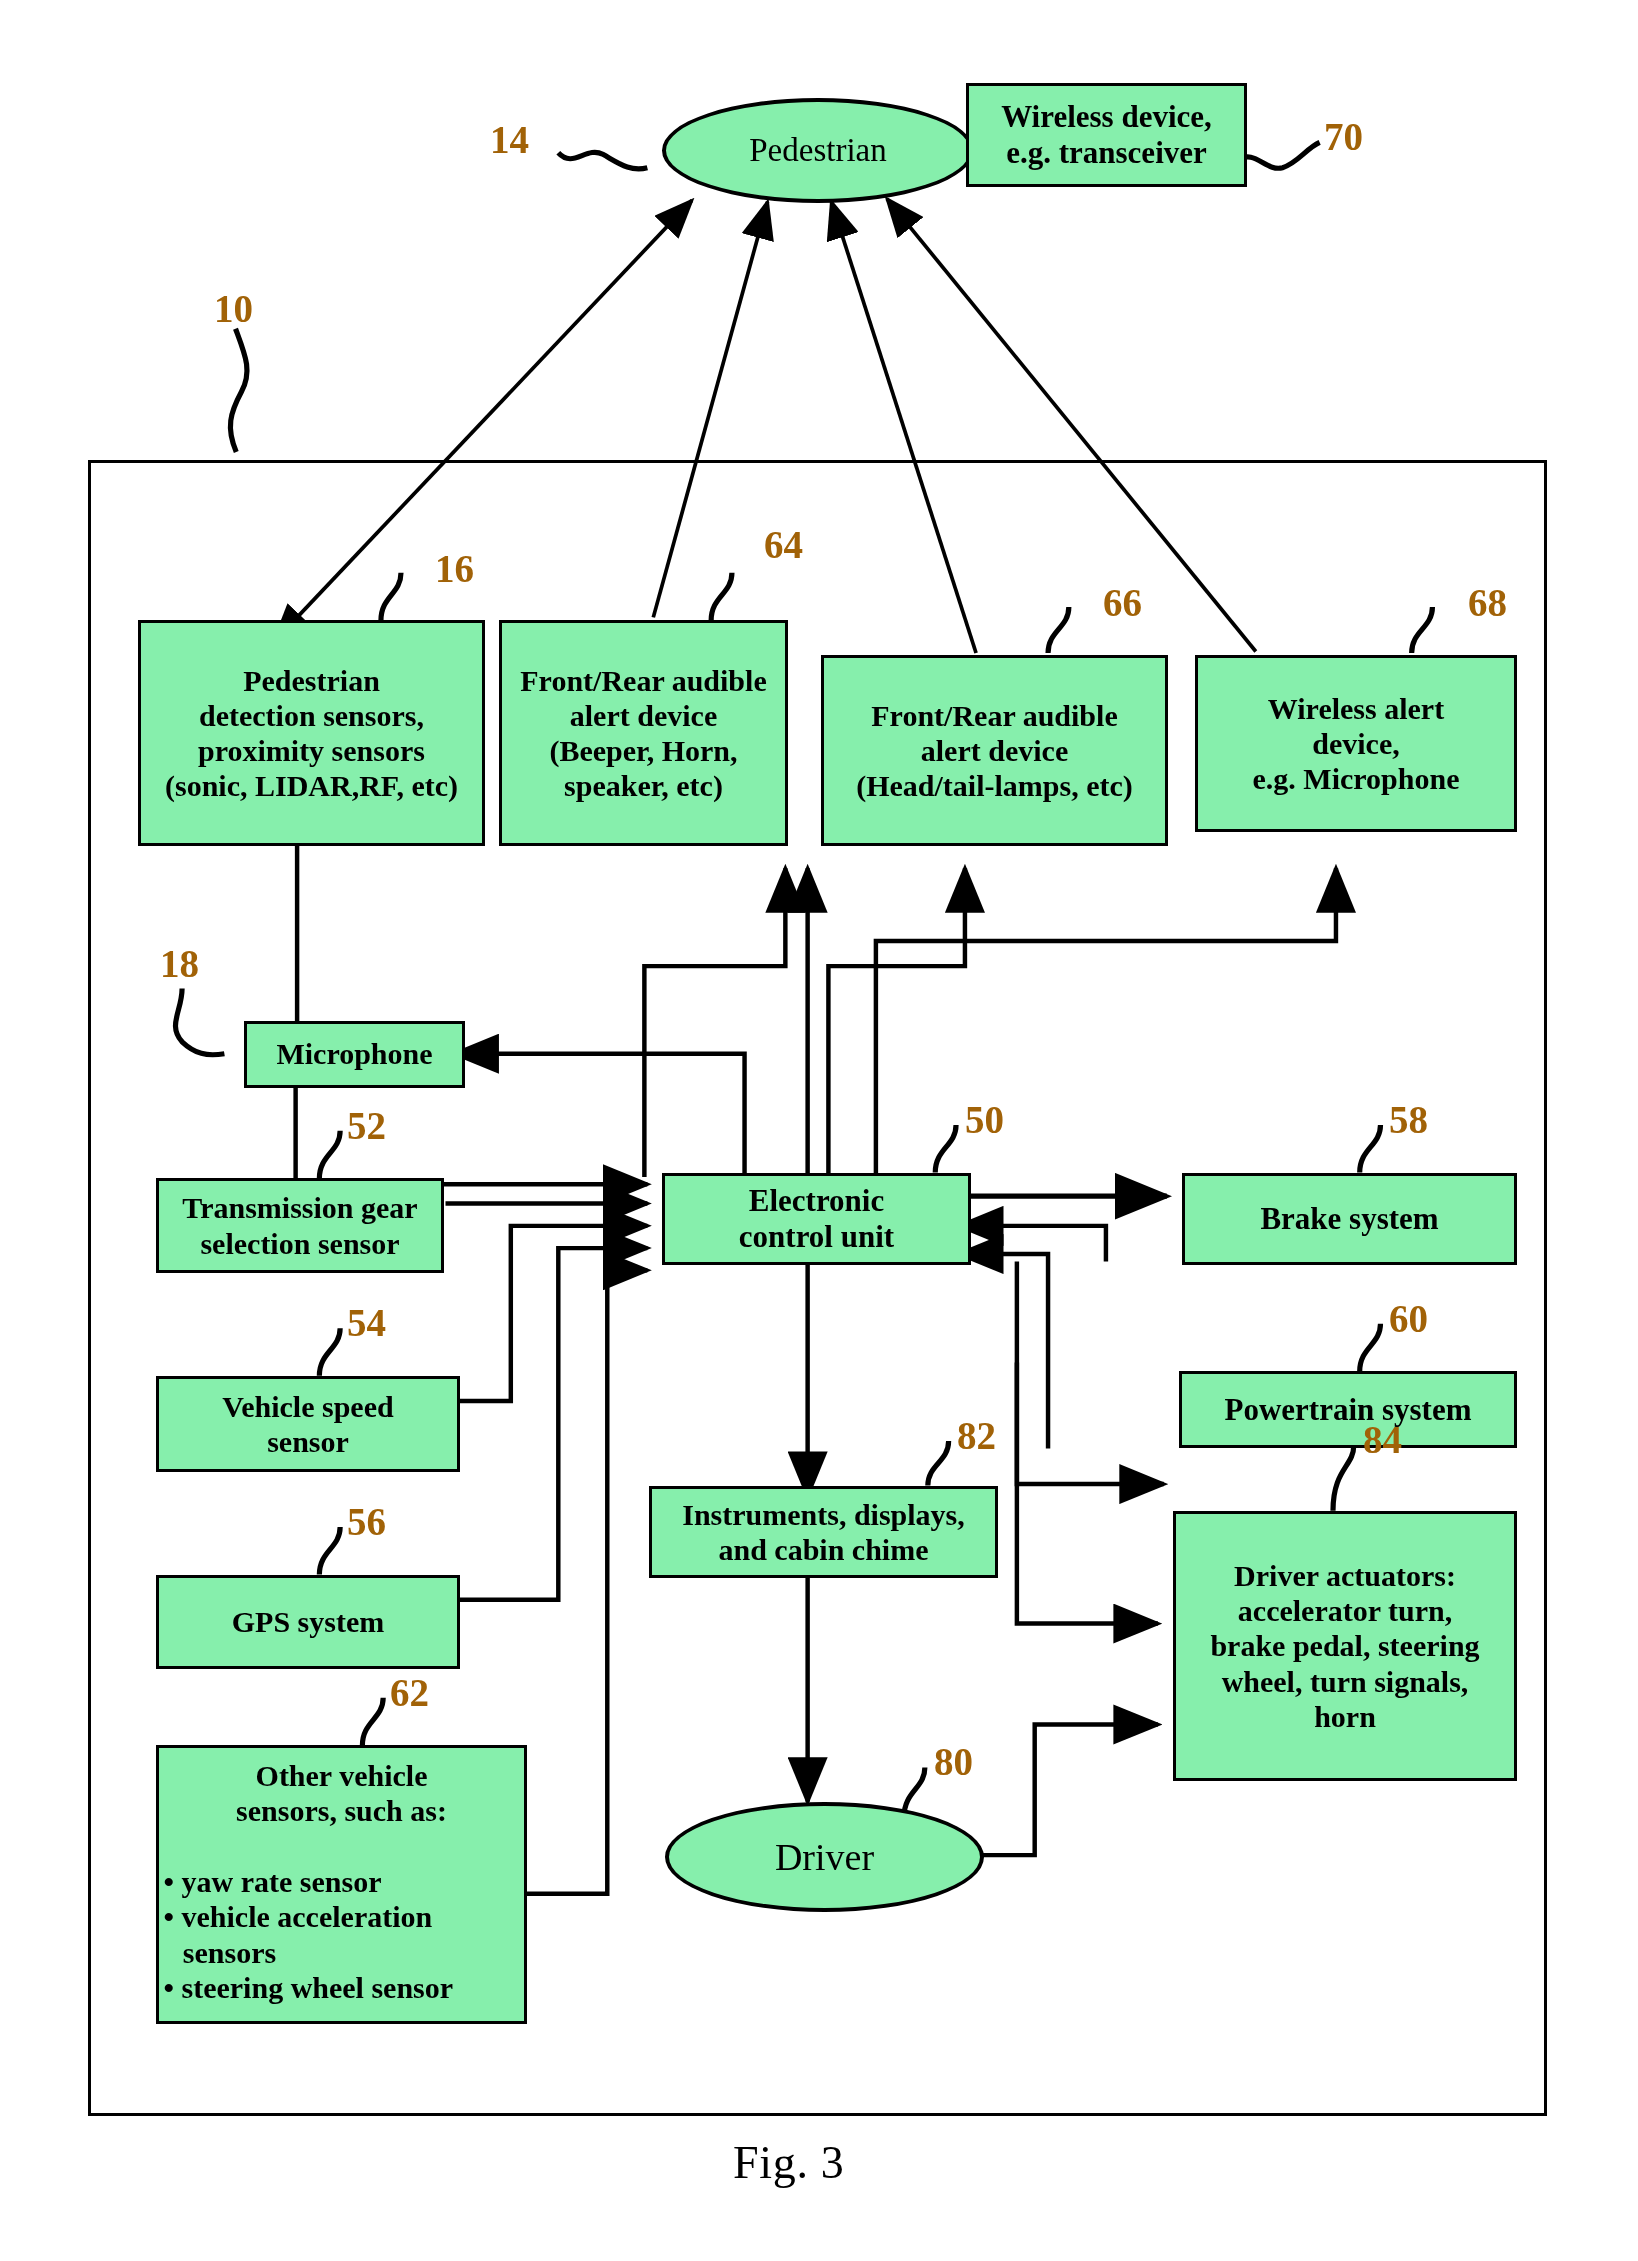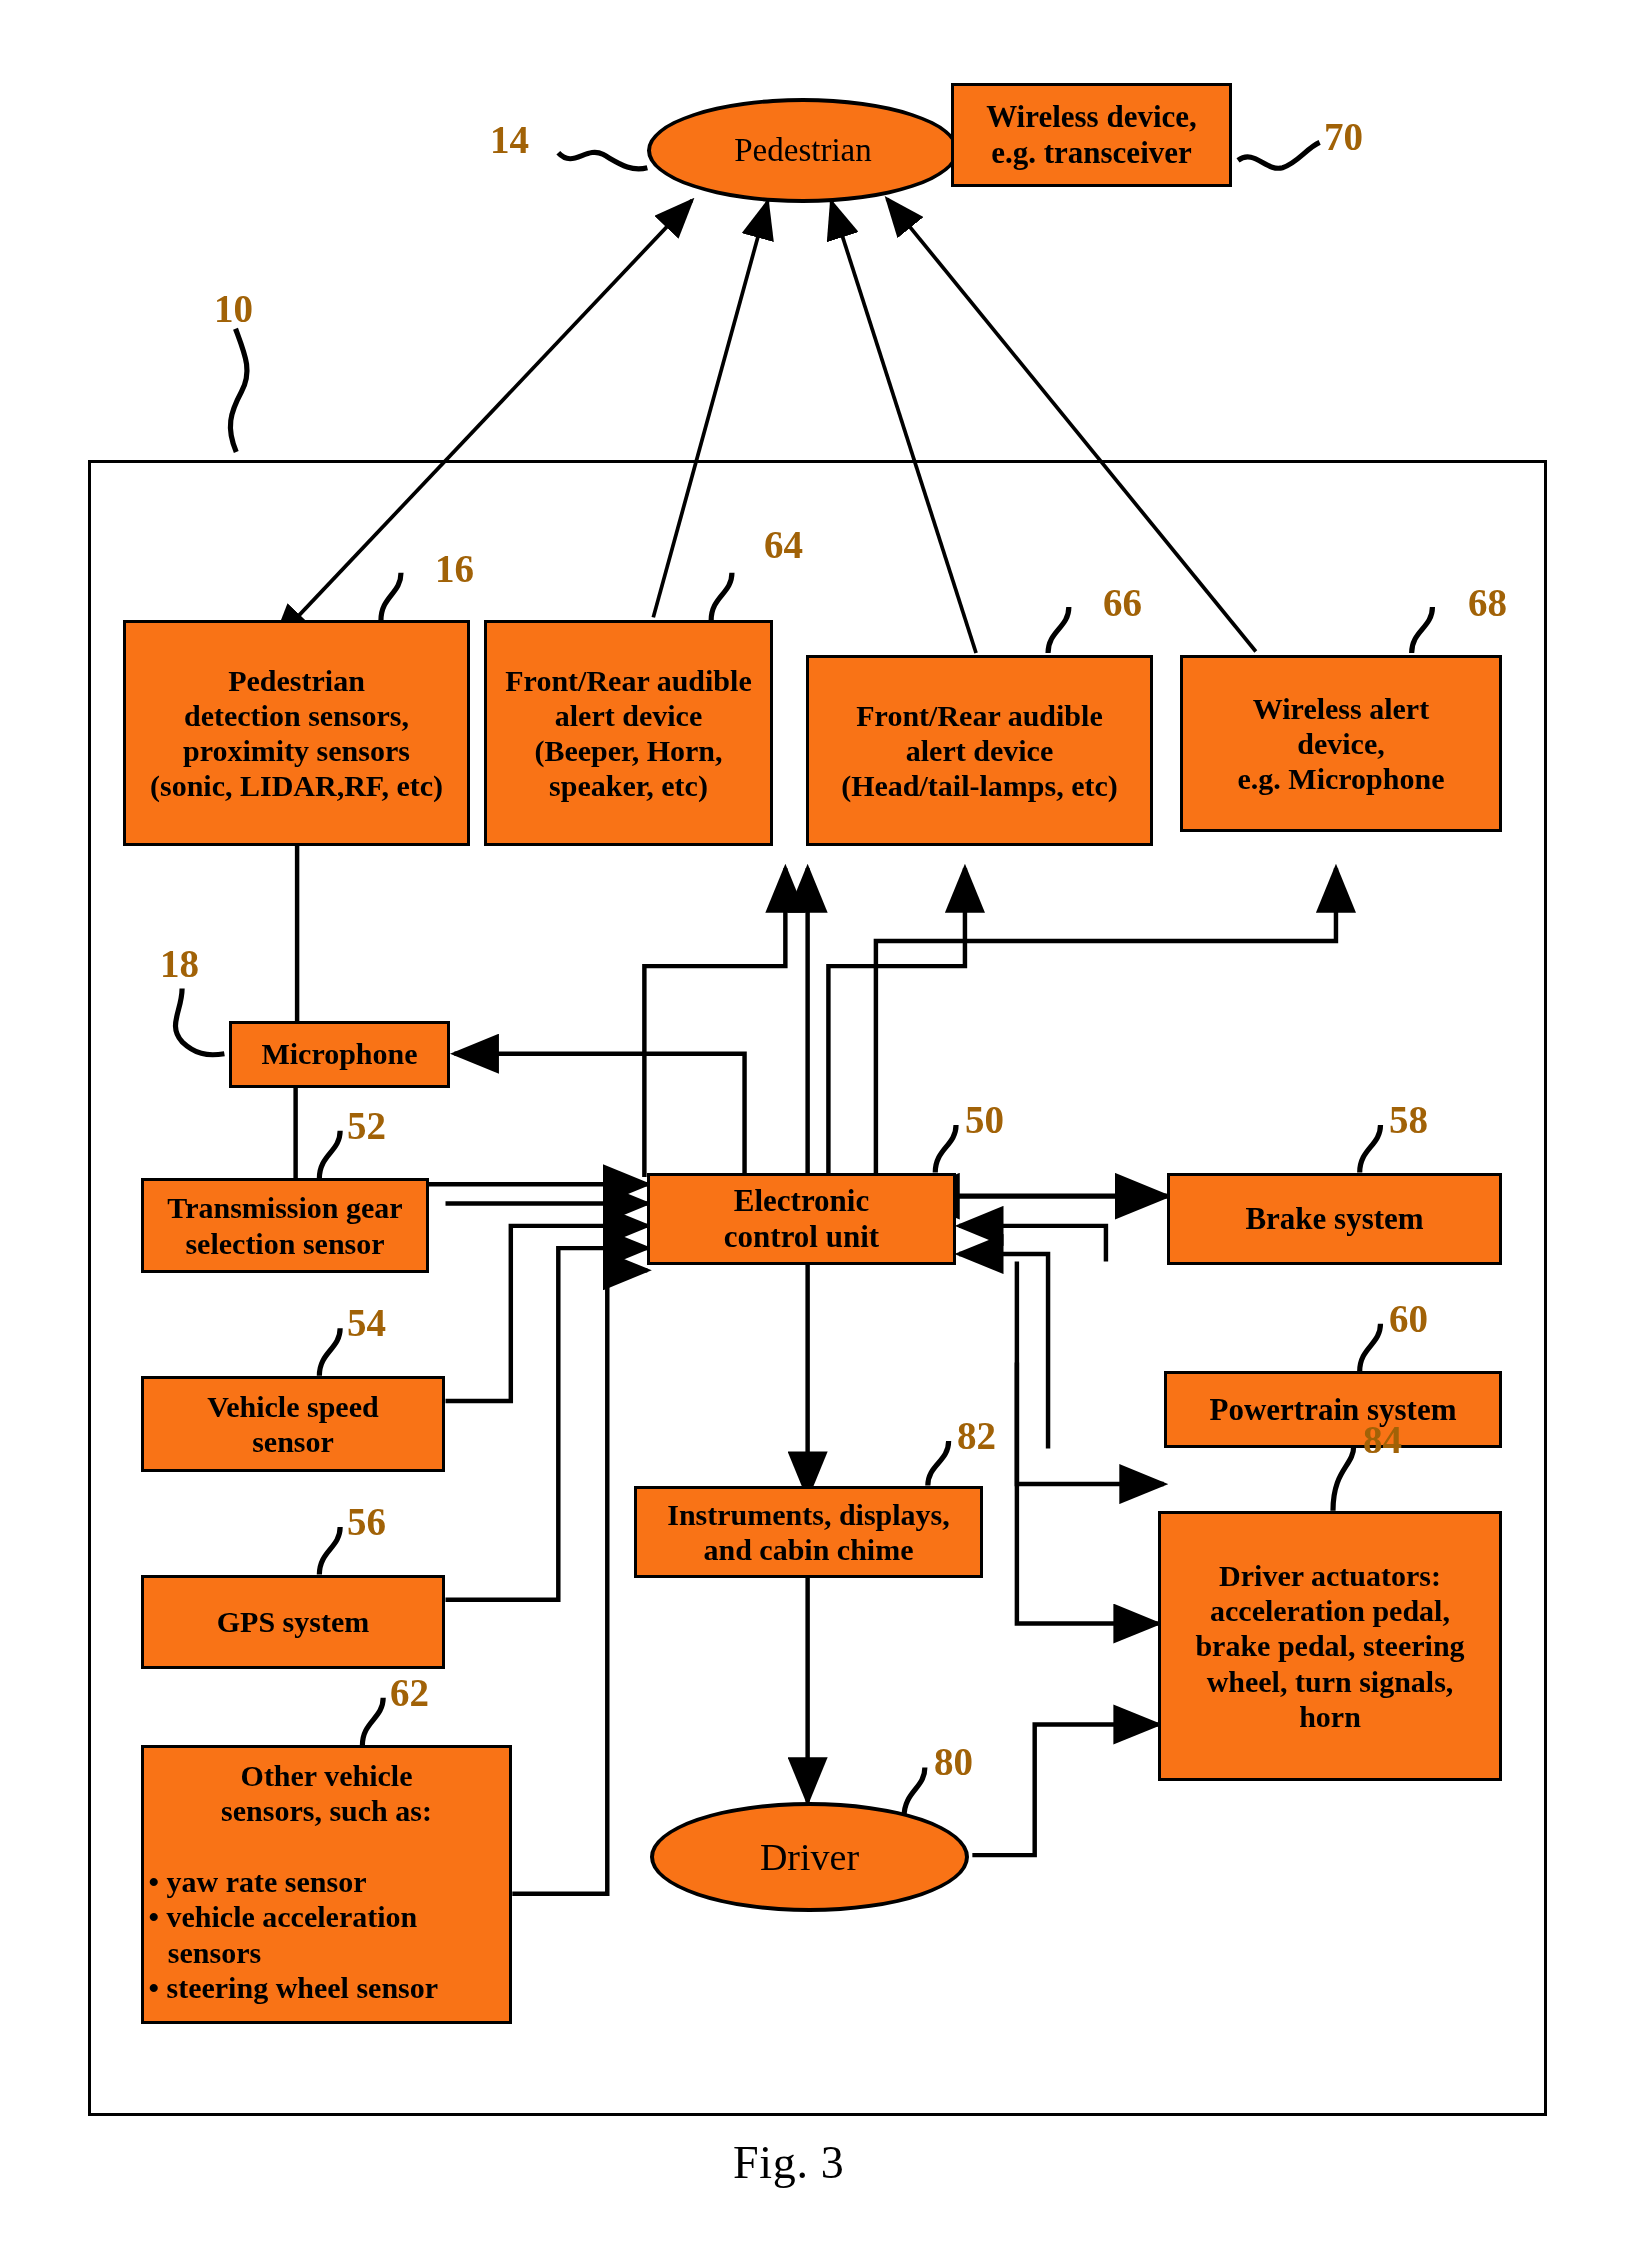--- a/index.html
+++ b/index.html
@@ -28,22 +28,23 @@
     width: 1639px;
     height: 2261px;
     pointer-events: none;
   }
   .node {
     position: absolute;
     box-sizing: border-box;
     display: flex;
     align-items: center;
     text-align: center;
-    background: #f97316;
+    background: #86efac;
     z-index: 5;
+    margin-left: 15px;
   }
   .boxnode {
     border: 3.7px solid #000;
   }
   .ellnode {
     border: 4.5px solid #000;
     border-radius: 50%;
   }
   .node .txt {
     font-weight: bold;
@@ -302,21 +303,21 @@
   <div class="node boxnode" style="left:634px; top:1486px; width:349px; height:92px;">
     <span class="txt" style="font-size:30px;">
       <span class="hdr">Instruments, displays,</span>
       <span class="hdr">and cabin chime</span>
     </span>
   </div>
 
   <div class="node boxnode" style="left:1158px; top:1511px; width:344px; height:270px;">
     <span class="txt" style="font-size:30px;">
       <span class="hdr">Driver actuators:</span>
-      <span class="hdr">acceleration pedal,</span>
+      <span class="hdr">accelerator turn,</span>
       <span class="hdr">brake pedal, steering</span>
       <span class="hdr">wheel, turn signals,</span>
       <span class="hdr">horn</span>
     </span>
   </div>
 
   <div class="node ellnode" style="left:650px; top:1802px; width:319px; height:110px;">
     <span class="txt plain" style="font-size:38px;">Driver</span>
   </div>
 

